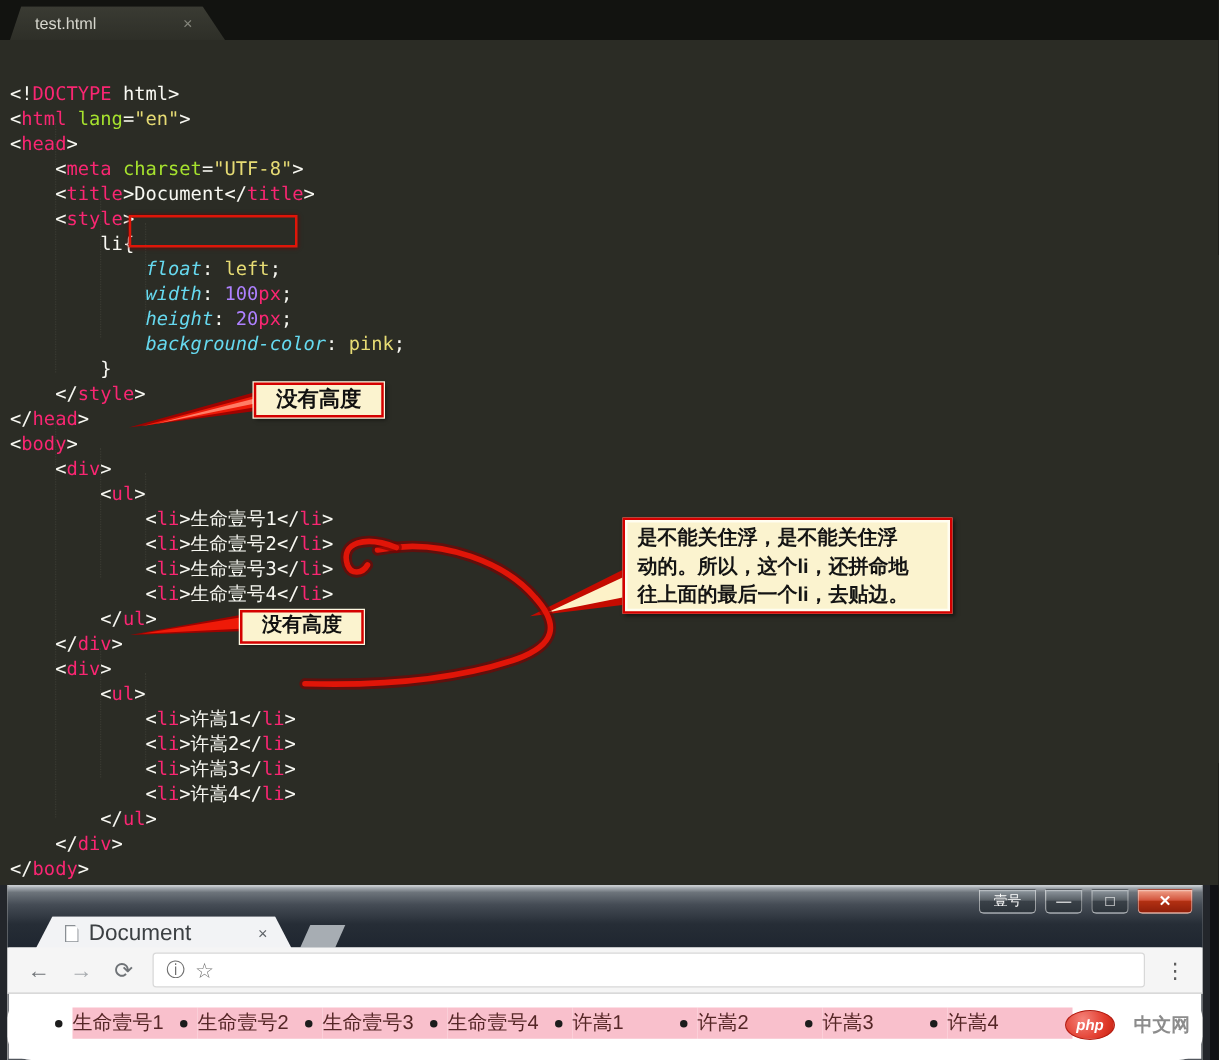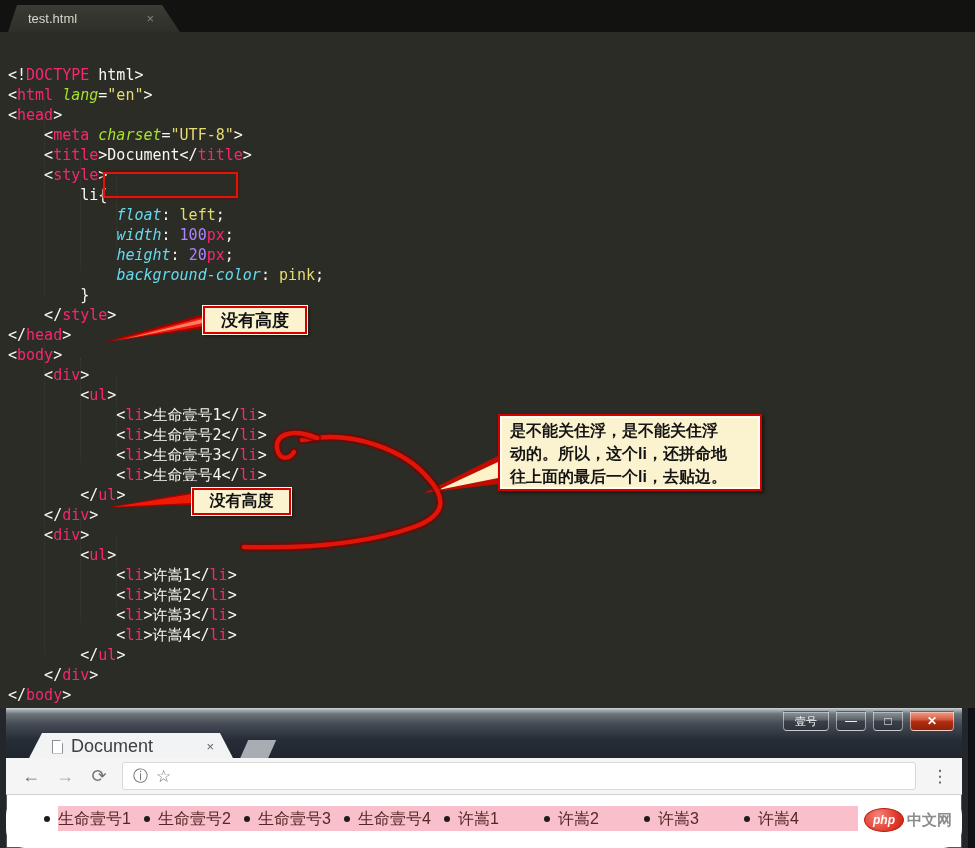--- a/index.html
+++ b/index.html
@@ -10,32 +10,32 @@
   
   .editor { position:absolute; left:0; top:0; width:975px; height:710px; background:var(--code_bg); }
   .ed-tabbar { position:absolute; left:0; top:0; width:100%; height:32px; background:#121310; }
   .ed-tab { position:absolute; left:8px; top:5px; width:172px; height:27px;
             background:linear-gradient(#3a3b33,#2e2f28); color:#d6d6cd; font-size:13px;
             clip-path:polygon(0 100%, 9px 0, calc(100% - 18px) 0, 100% 100%);
             display:flex; align-items:center; padding:0 26px 0 20px; }
   .ed-tab-close { position:absolute; right:26px; top:6px; color:#84857b; font-size:13px; cursor:default; }
   .code { position:absolute; left:8px; top:38px; font:15px/20px "DejaVu Sans Mono", monospace; white-space:pre;margin-top:27px; }
   .line { height:20px; }
-  .tk-w { color:#f8f8f2; } .tk-r { color:var(--tag); } .tk-g { color:var(--attr);font-style:italic; }
+  .tk-w { color:#f8f8f2; } .tk-r { color:var(--tag); } .tk-g { color:var(--attr); }
   .tk-y { color:var(--string); } .tk-c { color:var(--property); font-style:italic; }
   .tk-pu { color:var(--number); }
   .guide { position:absolute; width:0; border-left:1px dotted #4a4b40; opacity:.45; }
 
   
   .float-box { position:absolute; left:103px; top:172px; width:135px; height:26px;
                border:2px solid #e01508; box-shadow:0 0 3px #6b0000; }
 
   
   .callout { position:absolute; background:var(--note_bg); border:2px solid var(--annotation_red);
-             color:#111; font-weight:bold; display:flex; align-items:center; justify-content:center;
+             color:#111; font-weight:bold; display:flex; align-items:flex-start; justify-content:center;
              box-shadow:0 0 0 1px #fdf8e1, 2px 2px 3px rgba(0,0,0,.5); }
   .callout-a { left:203px; top:306px; width:104px; height:28px; font-size:17px; }
   .callout-b { left:192px; top:488px; width:99px; height:27px; font-size:16px; }
   .note { position:absolute; left:498px; top:414px; width:264px; height:77px;
           background:var(--note_bg); border:2px solid var(--annotation_red);
           box-shadow:inset 0 0 0 2px #fffdf0, 2px 2px 3px rgba(0,0,0,.5);
           color:#141414; font-weight:bold; font-size:16px; line-height:23px; padding:3px 0 0 10px; }
   .overlay { position:absolute; left:0; top:0; pointer-events:none; }
 
   
@@ -73,21 +73,21 @@
              display:flex; align-items:center; padding:0 10px; gap:8px; }
   .info-ico { font-size:15px; color:#6f6f6f; }
   .url { flex:1; font-size:15px; color:#1d1f22; white-space:nowrap; overflow:hidden; }
   .star-ico { font-size:17px; color:#767676; }
   .menu-ico { font-size:17px; color:#5c5c5c; width:24px; text-align:center; letter-spacing:0; }
   .bcontent { position:absolute; left:0; top:88px; width:100%; height:52px; background:#fff;border-radius:19px; }
   .li-row { position:absolute; left:52px; top:10px; display:flex; }
   .rli { position:relative; width:100px; height:25px; background:var(--li_pink);
          font-size:16px; line-height:25px; color:#552626; }
   .bullet { position:absolute; left:-14px; top:10px; width:6px; height:6px; border-radius:50%; background:#1c1c1c; }
-  .watermark { position:absolute; right:10px; top:12px; display:flex; align-items:center; gap:3px; }
+  .watermark { position:absolute; right:10px; top:12px; display:flex; align-items:center; gap:15px; }
   .php-oval { width:40px; height:24px; border-radius:50%; border:1px solid #b51d12;
               background:radial-gradient(circle at 35% 30%, #f5837a, #e23c2e 60%, #c6210f);
               color:#fff; font-style:italic; font-weight:bold; font-size:12px;
               display:flex; align-items:center; justify-content:center; }
   .wm-text { color:#8c8c8c; font-size:15px; font-weight:bold; }
 </style>
 </head>
 <body>
 
 <div class="screen">

